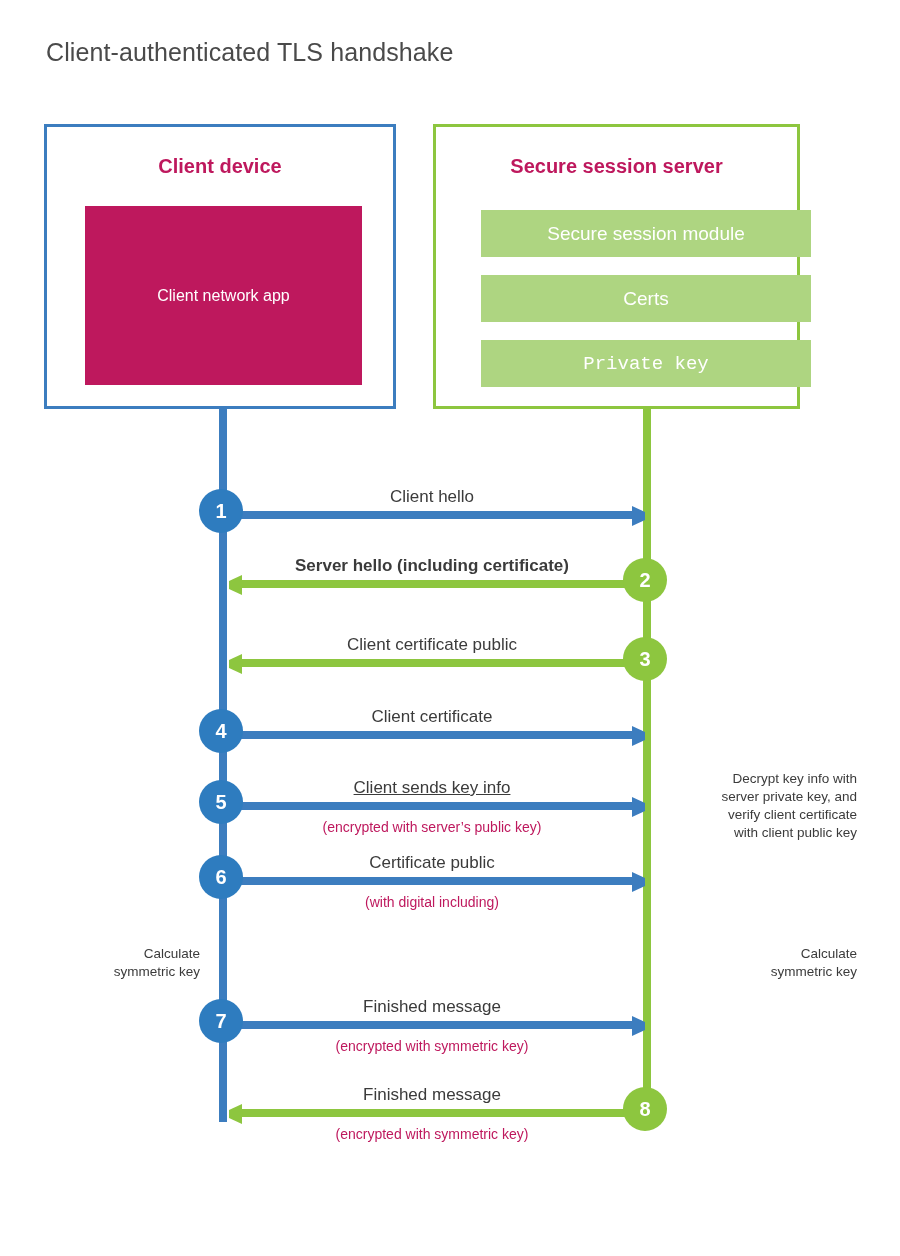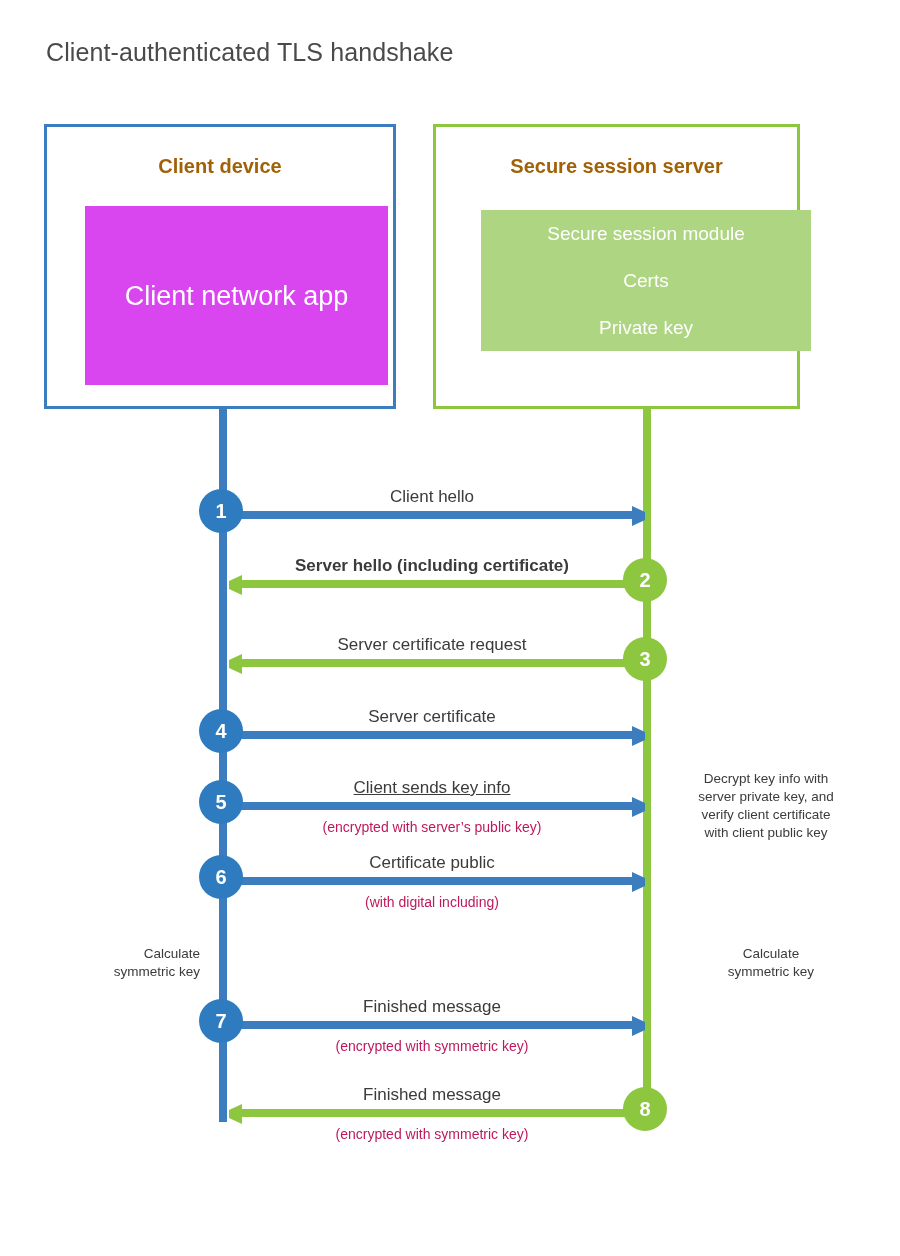--- a/index.html
+++ b/index.html
@@ -39,54 +39,54 @@
     width: 367px; height: 285px;
     border: 3px solid #8DC63F;
   }
   .actor-title {
     position: absolute;
     left: 0; right: 0;
     top: 24px;
     text-align: center;
     font-size: 20px;
     font-weight: bold;
-    color: #a16207;
+    color: #be185d;
   }
   .client-app {
     position: absolute;
     left: 38px;
     top: 79px;
-    width: 303px;
+    width: 277px;
     height: 179px;
-    background: #d946ef;
+    background: #be185d;
     color: #ffffff;
-    font-size: 27px;
+    font-size: 16px;
     line-height: 26px;
     display: flex;
     align-items: center;
     justify-content: center;
     text-align: center;
   }
   .server-modules {
     position: absolute;
     left: 41px;
     top: 79px;
     width: 338px;
   }
   .server-module {
     height: 47px;
     background: #AED581;
     color: #ffffff;
     font-size: 19px;
     display: flex;
     align-items: center;
     justify-content: center;
-    margin-bottom: 0;
-  }
-  .server-module:last-child { margin-bottom: 0; }
+    margin-bottom: 18px;
+  }
+  .server-module:last-child { margin-bottom: 0; font-family: Liberation Mono, monospace; }
 
   
   .lifeline {
     position: absolute;
     width: 4px;
   }
   .lifeline.client { left: 215px; background: #3C7DBF; }
   .lifeline.server { left: 639px; background: #8DC63F; }
 
   
@@ -146,21 +146,21 @@
 
   
   .note {
     position: absolute;
     font-size: 13.5px;
     line-height: 18px;
     color: #3b3b3b;
     white-space: pre-line;
   }
   .note.right-align { text-align: right; }
-  .note.left-align { text-align: center; }
+  .note.left-align { text-align: right; }
 </style>
 </head>
 <body>
 
 <div id="stage">
 
   <div class="page-title">Client-authenticated TLS handshake</div>
 
   <div class="actor-box client-box">
     <div class="actor-title">Client device</div>
@@ -189,28 +189,28 @@
   <div class="msg" style="left:0; top:576px;">
     <div class="msg-line green" style="left:230px; width:400px;"></div>
     <div class="arrow-head left" style="left:217px;"></div>
     <div class="msg-label" style="left:428px; top:-28px;font-weight:bold;">Server hello (including certificate)</div>
   </div>
   <div class="step-circle green" style="left:619px; top:554px;">2</div>
 
   <div class="msg" style="left:0; top:655px;">
     <div class="msg-line green" style="left:230px; width:400px;"></div>
     <div class="arrow-head left" style="left:217px;"></div>
-    <div class="msg-label" style="left:428px; top:-28px;">Server certificate request</div>
+    <div class="msg-label" style="left:428px; top:-28px;">Client certificate public</div>
   </div>
   <div class="step-circle green" style="left:619px; top:633px;">3</div>
 
   <div class="msg" style="left:0; top:727px;">
     <div class="msg-line blue" style="left:217px; width:412px;"></div>
     <div class="arrow-head right" style="left:628px;"></div>
-    <div class="msg-label" style="left:428px; top:-28px;">Server certificate</div>
+    <div class="msg-label" style="left:428px; top:-28px;">Client certificate</div>
   </div>
   <div class="step-circle blue" style="left:195px; top:705px;">4</div>
 
   <div class="msg" style="left:0; top:798px;">
     <div class="msg-line blue" style="left:217px; width:412px;"></div>
     <div class="arrow-head right" style="left:628px;"></div>
     <div class="msg-label" style="left:428px; top:-28px;text-decoration:underline;">Client sends key info</div>
     <div class="msg-sublabel" style="left:428px; top:13px;">(encrypted with server’s public key)</div>
   </div>
   <div class="step-circle blue" style="left:195px; top:776px;">5</div>

